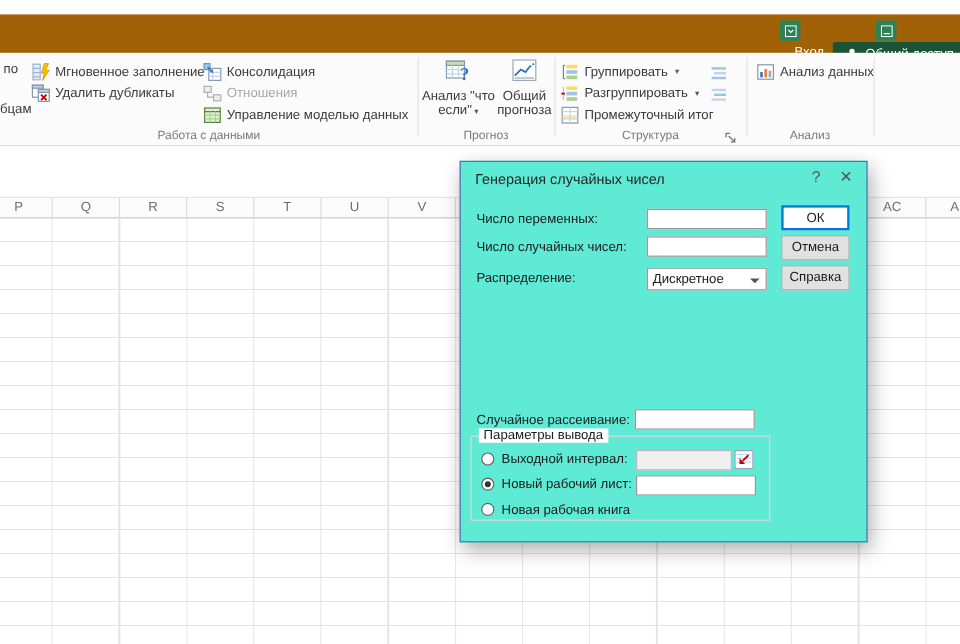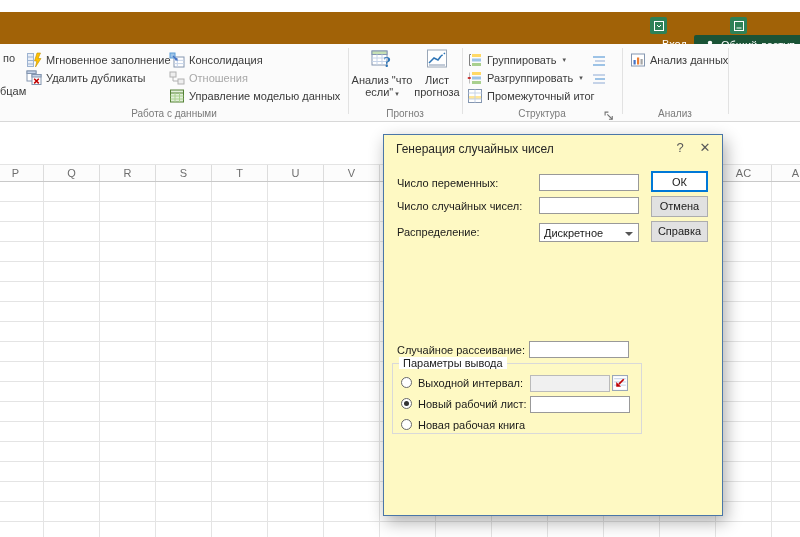--- a/index.html
+++ b/index.html
@@ -33,21 +33,21 @@
 
   
   .sheet{position:absolute;left:0;top:122px;width:800px;height:415px;background:#fff}
   .colheaders{position:absolute;left:-12px;top:42px;height:18px;display:flex;border-top:1px solid #e4e4e4;border-bottom:1px solid #c9c9c9;background:#fcfcfc}
   .colhdr{width:56px;flex:0 0 56px;text-align:center;font-size:11px;color:#6e6e6e;line-height:16px;border-right:1px solid #dcdcdc;cursor:cell}
   .grid{position:absolute;left:0;top:60px;width:800px;height:355px;cursor:cell;
     background-image:repeating-linear-gradient(to right,transparent 0 55px,#e4e4e4 55px 56px),repeating-linear-gradient(to bottom,transparent 0 19px,#e4e4e4 19px 20px);
     background-position:-12px 0,0 0}
 
   
-  .dialog{position:absolute;left:383px;top:134px;width:340px;height:382px;background:#fef9c3;border:1px solid #4a76a8;box-shadow:3px 6px 16px rgba(0,0,0,.32);font-size:11px;color:#1a1a1a;z-index:10}
+  .dialog{position:absolute;left:383px;top:134px;width:340px;height:318px;background:#5eead4;border:1px solid #4a76a8;box-shadow:3px 6px 16px rgba(0,0,0,.32);font-size:11px;color:#1a1a1a;z-index:10}
   .dlg-title{position:absolute;left:12px;top:7px;font-size:12px;color:#262626;white-space:nowrap}
   .dlg-help,.dlg-close{position:absolute;top:5px;width:16px;text-align:center;font-size:13px;color:#595959;cursor:pointer}
   .dlg-help{left:288px}
   .dlg-close{left:313px}
   .dlbl{position:absolute;white-space:nowrap}
   .din{position:absolute;height:17px;border:1px solid #999;background:#fff;font:inherit;padding:0 3px}
   .din.dis{background:#f0f0f0;border-color:#bababa}
   .dbtn{position:absolute;width:57px;height:21px;background:#e1e1e1;border:1px solid #adadad;font-family:inherit;font-size:11px;text-align:center;line-height:19px;cursor:pointer;color:#1a1a1a}
   .dbtn.default{background:#fff;border:2px solid #0078d7;line-height:16px}
   .dselect{position:absolute;left:155px;top:88px;width:100px;height:19px;border:1px solid #999;background:#fff;display:flex;align-items:center;padding-left:4px;cursor:pointer}
@@ -158,21 +158,21 @@
       <span class="bl">Анализ "что</span>
       <span class="bl"><span>если"</span><span class="dd">▾</span></span>
     </div>
     <div class="bigbtn" style="left:413px;top:4px;width:48px">
       <svg viewBox="0 0 22 22">
           <rect x="1.5" y="2" width="19" height="17" fill="#fff" stroke="#9aa7b8"></rect>
           <polyline points="3,15 8,10 12,12 15,8" fill="none" stroke="#2e75b6" stroke-width="1.5"></polyline>
           <polyline points="15,8 19,5" fill="none" stroke="#2e75b6" stroke-width="1.5" stroke-dasharray="2 1.5"></polyline>
           <line x1="3" y1="17" x2="19" y2="17" stroke="#8496b0"></line>
         </svg>
-      <span class="bl">Лист</span>
+      <span class="bl">Общий</span>
       <span class="bl">прогноза</span>
     </div>
     <div class="grp-label" style="left:348px;width:114px">Прогноз</div>
     <div class="rib-sep" style="left:462px"></div>
 
     <div class="rib-item" style="left:467px;top:7px">
       <svg class="i16" viewBox="0 0 16 16">
           <rect x="5" y="2" width="9" height="3" fill="#ffd966"></rect>
           <rect x="5" y="6.5" width="9" height="3" fill="#9dc3e6"></rect>
           <rect x="5" y="11" width="9" height="3" fill="#a9d08e"></rect>

